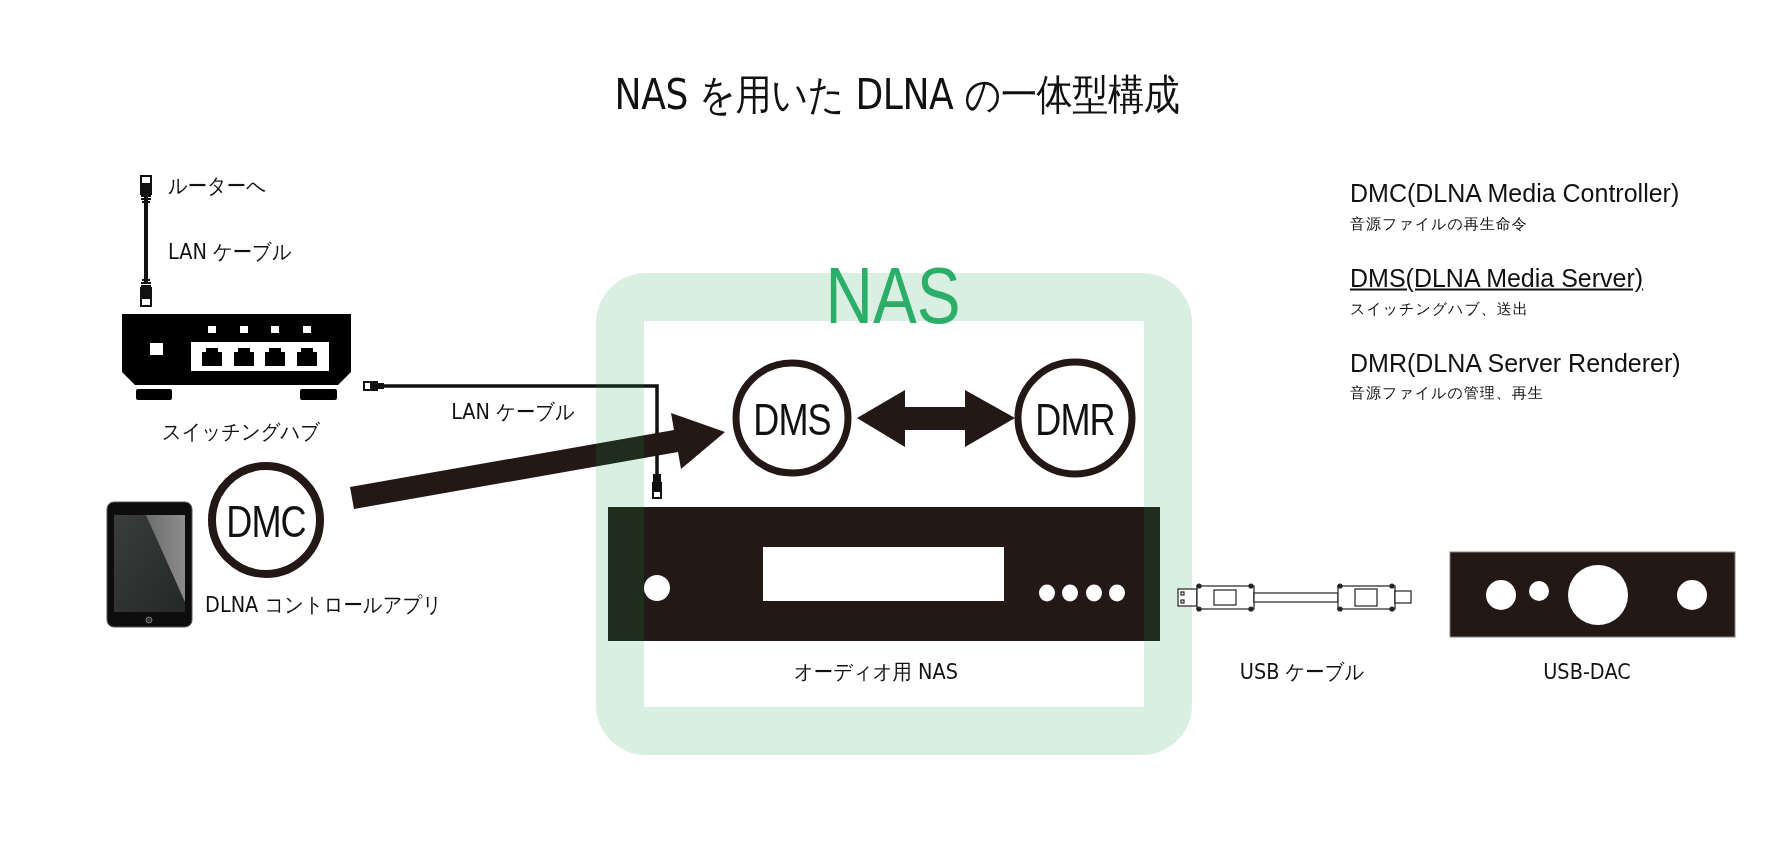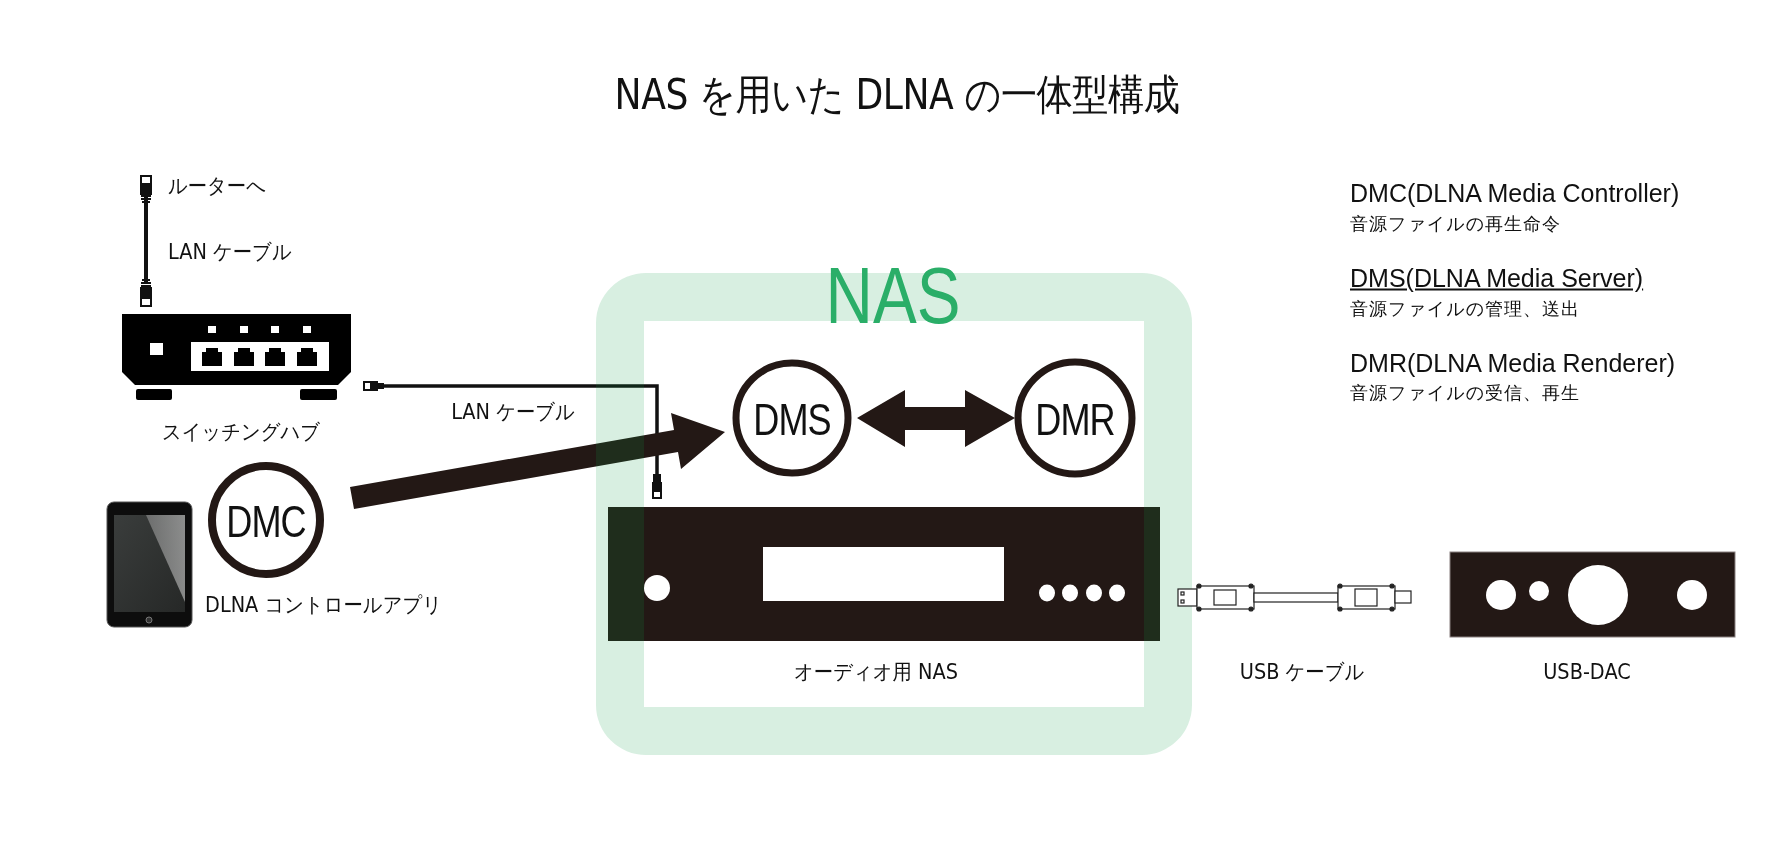--- a/index.html
+++ b/index.html
@@ -6,21 +6,21 @@
   body { width: 1791px; height: 842px; position: relative; overflow: hidden;
          font-family: "DejaVu Sans", "Liberation Sans", sans-serif; color: #111; }
   #canvas { position: absolute; left: 0; top: 0; width: 1791px; height: 842px; }
   .txt { position: absolute; white-space: nowrap; line-height: 1; color: #111; }
   .title { font-size: 42px; transform: translate(-50%, -50%) scaleX(0.86); letter-spacing: -0.5px; }
   .nas-big { font-family: "Liberation Sans", sans-serif; font-size: 80px; transform: translate(-50%, -50%) scaleX(0.82); }
   .node { font-family: "Liberation Sans", sans-serif; font-size: 44px; transform: translate(-50%, -50%) scaleX(0.82); letter-spacing: -1px; }
   .lbl { font-size: 21px; transform: translate(-50%, -50%) scaleX(0.92); }
   .lbl-l { font-size: 21px; transform: translate(0, -50%) scaleX(0.92); transform-origin: left center; }
   .legend { font-family: "Liberation Sans", sans-serif; font-size: 25px; transform: translate(0, -50%); }
-  .legend-jp { font-size: 18px; transform: translate(0, -50%); letter-spacing: 1px; }
+  .legend-jp { font-size: 15px; transform: translate(0, -50%); letter-spacing: 1px; }
 </style>
 </head>
 <body>
 
 <svg id="canvas" width="1791" height="842" viewBox="0 0 1791 842" xmlns="http://www.w3.org/2000/svg">
   <defs>
     <linearGradient id="screenGrad" x1="0" y1="0" x2="1" y2="1">
       <stop offset="0" stop-color="#3a3d3c"></stop>
       <stop offset="1" stop-color="#262827"></stop>
     </linearGradient>
@@ -158,16 +158,16 @@
 <div class="txt lbl" style="left:513px; top:412px;">LAN ケーブル</div>
 <div class="txt lbl-l" style="left:205px; top:605px;">DLNA コントロールアプリ</div>
 <div class="txt lbl" style="left:876px; top:672px;">オーディオ用 NAS</div>
 <div class="txt lbl" style="left:1302px; top:672px;">USB ケーブル</div>
 <div class="txt lbl" style="left:1587px; top:672px;">USB-DAC</div>
 
 <div>
   <div class="txt legend" style="left:1350px; top:193px;">DMC(DLNA Media Controller)</div>
   <div class="txt legend-jp" style="left:1350px; top:224px;">音源ファイルの再生命令</div>
   <div class="txt legend" style="left:1350px; top:278px;text-decoration:underline;">DMS(DLNA Media Server)</div>
-  <div class="txt legend-jp" style="left:1350px; top:309px;">音源ファイルの管理、送出</div>
-  <div class="txt legend" style="left:1350px; top:363px;">DMR(DLNA Media Renderer)</div>
-  <div class="txt legend-jp" style="left:1350px; top:393px;">音源ファイルの受信、再生</div>
+  <div class="txt legend-jp" style="left:1350px; top:309px;">スイッチングハブ、送出</div>
+  <div class="txt legend" style="left:1350px; top:363px;">DMR(DLNA Server Renderer)</div>
+  <div class="txt legend-jp" style="left:1350px; top:393px;">音源ファイルの管理、再生</div>
 </div>
 
 </body></html>

